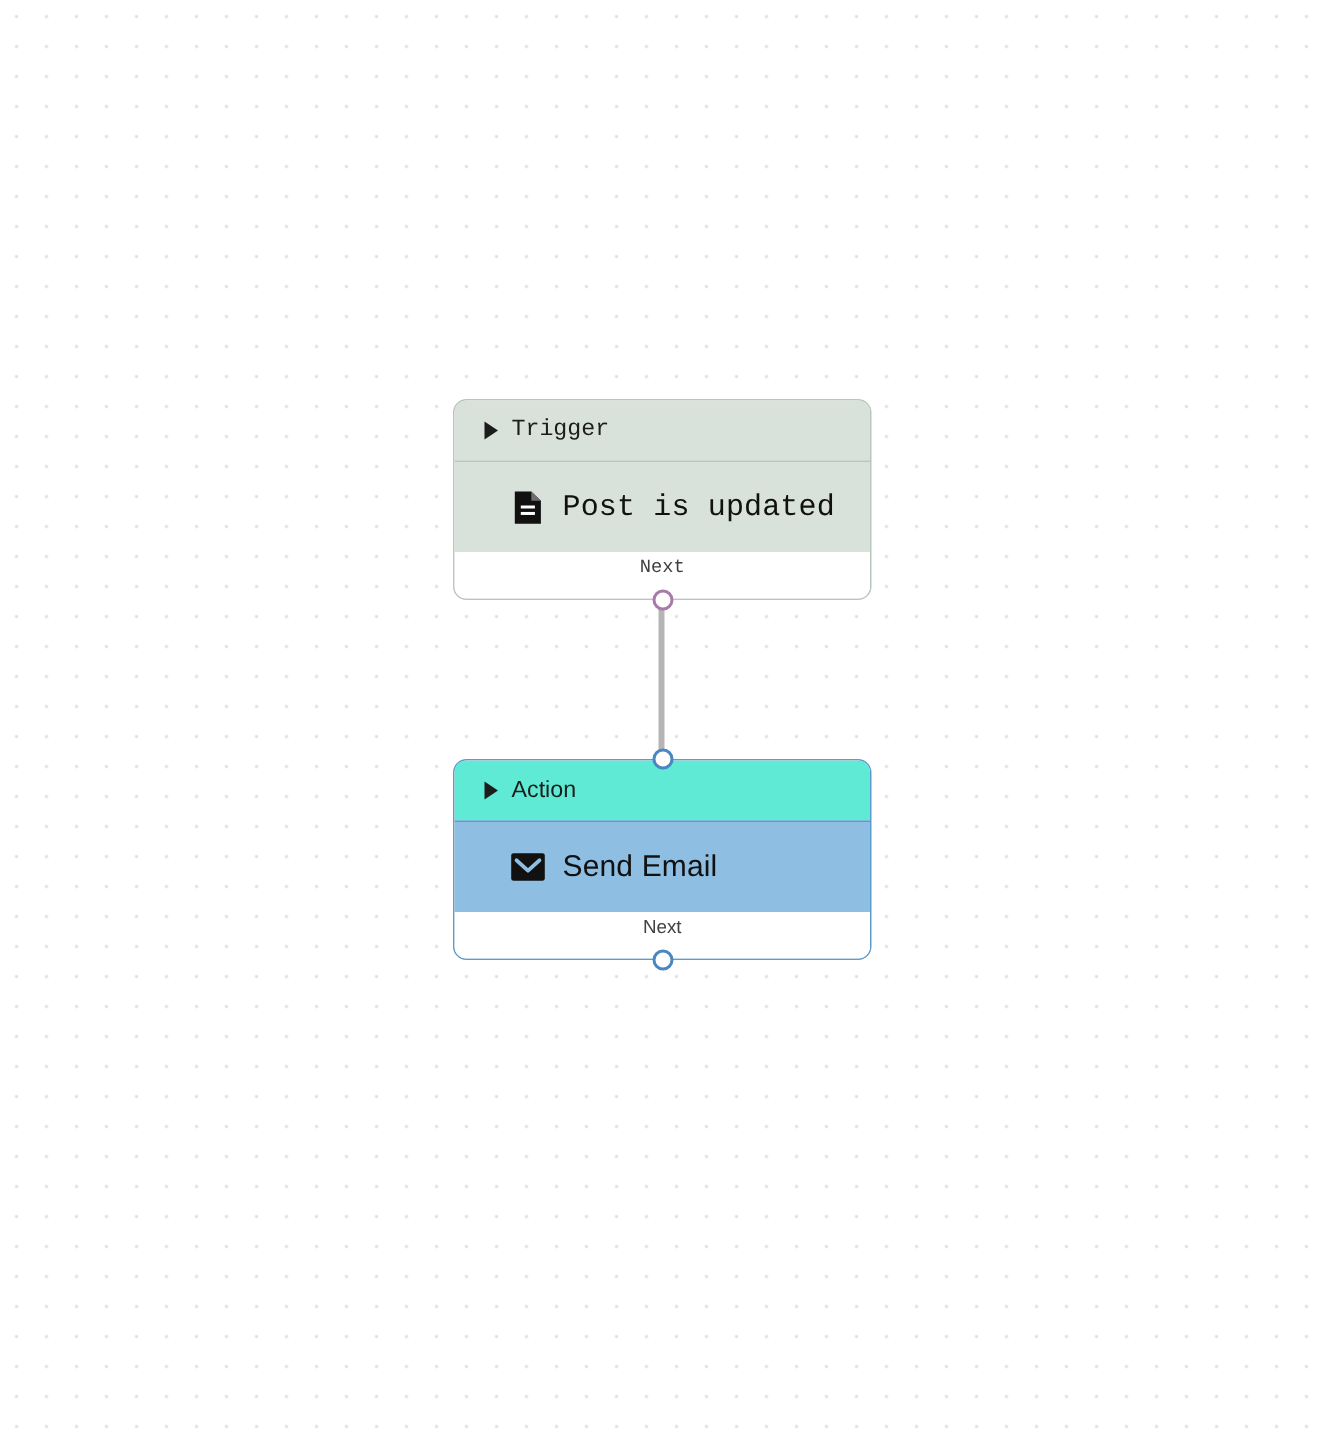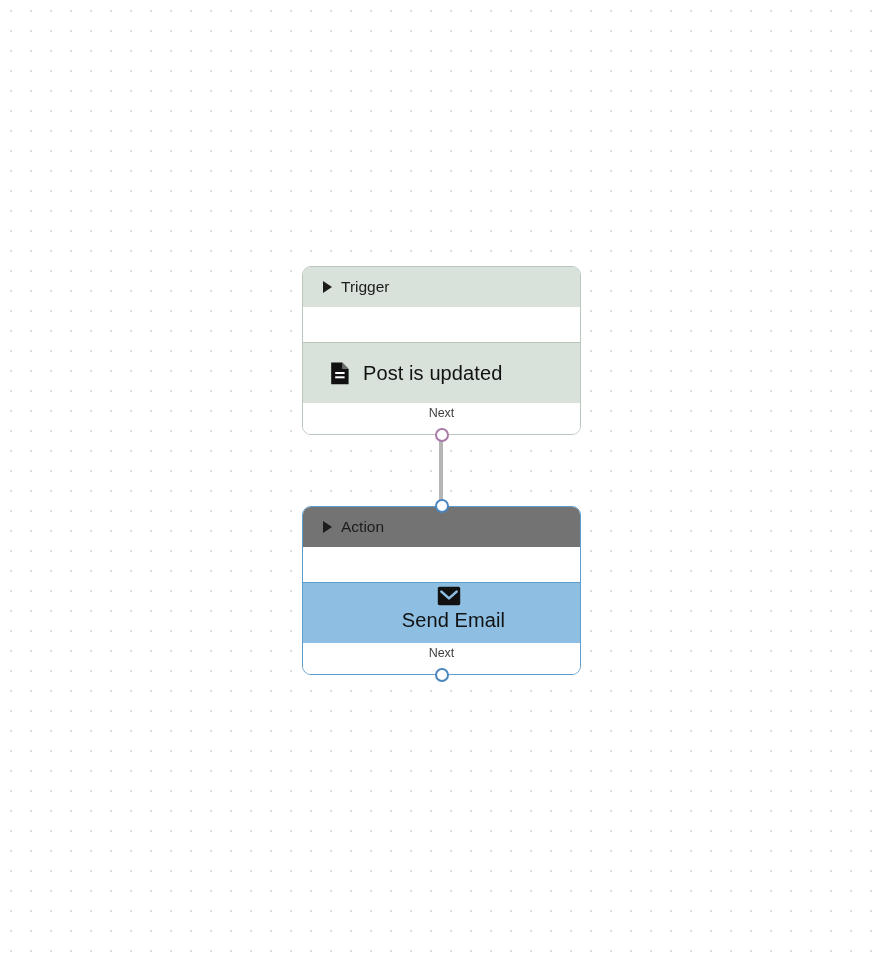--- a/index.html
+++ b/index.html
@@ -73,25 +73,24 @@
     flex: none;
   }
   .header-label {
     line-height: 1;
   }
 
   .node-body {
     height: 61px;
     display: flex;
     align-items: center;
-    padding-left: 24px;
+    padding-left: 36px;
     box-sizing: border-box;
     border-top-style: solid;
     border-top-width: 1px;
-    margin-top: 35px;
   }
   .node-icon {
     width: 26px;
     height: 26px;
     flex: none;
     margin-right: 10px;
     display: flex;
     align-items: center;
     justify-content: center;
   }
@@ -130,43 +129,43 @@
   .handle-target-action  { top: -7px;    border-color: #4a86c0; }
   .handle-source-action  { bottom: -7px; border-color: #4a86c0; }
 
   
   #node-trigger {
     left: 302px;
     top: 266px;
   }
   #node-trigger .node-inner {
     border-color: #b9c6bc;
+    font-family: Liberation Mono, monospace;
   }
   #node-trigger .node-header {
     background: #d8e1da;
   }
   #node-trigger .node-body {
     background: #d8e1da;
     border-top-color: #b9c6bc;
   }
 
   #node-action {
     left: 302px;
     top: 506px;
   }
   #node-action .node-inner {
     border-color: #5e9ccc;
   }
   #node-action .node-header {
-    background: #737373;
+    background: #5eead4;
   }
   #node-action .node-body {
     background: #8ebfe3;
     border-top-color: #5e9ccc;
-    flex-direction: column;
   }
 </style>
 </head>
 <body>
 
 <div id="canvas">
 
   <svg class="edge-layer" width="882" height="956" viewBox="0 0 882 956">
     <line x1="441" y1="396" x2="441" y2="506" stroke="#b5b5b5" stroke-width="4" stroke-linecap="butt"></line>
   </svg>

